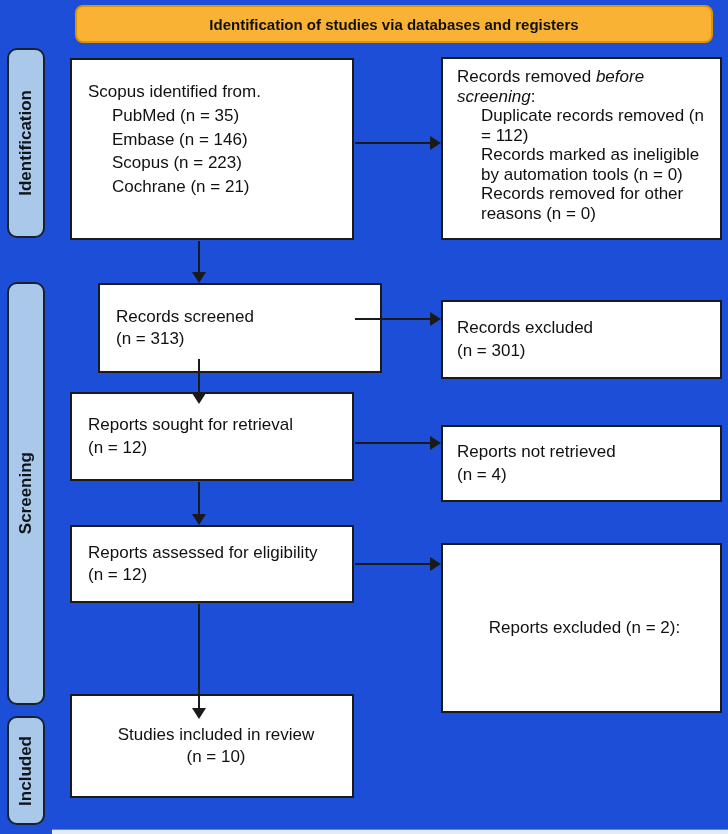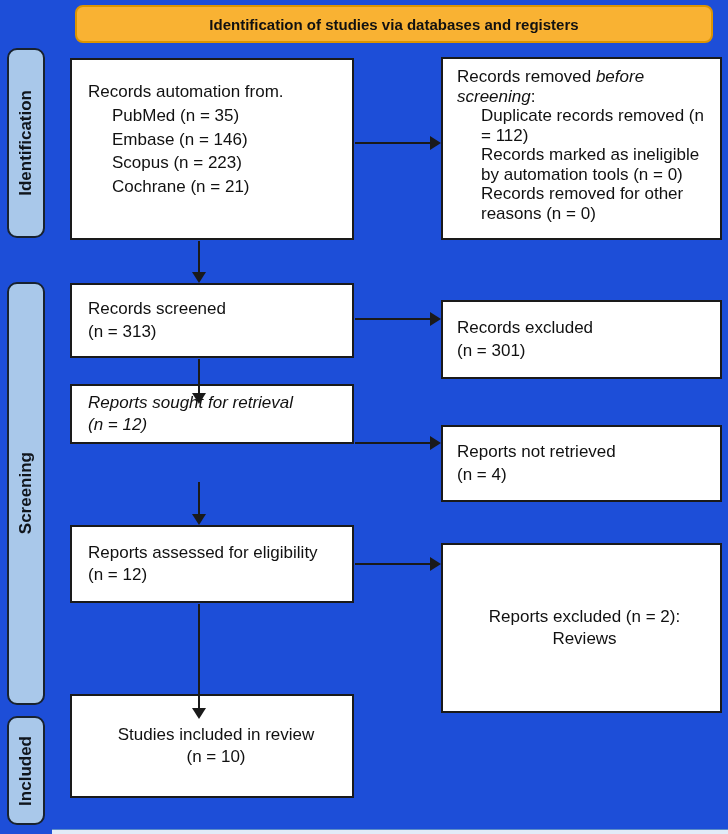--- a/index.html
+++ b/index.html
@@ -32,23 +32,23 @@
     position:absolute;background:#ffffff;border:2px solid #1A1A1A;
     box-sizing:border-box;font-size:17px;line-height:1.3;color:#111;
   }
   .col-left{left:70px;width:284px;}
   .col-right{left:441px;width:281px;}
   .centered{display:flex;flex-direction:column;justify-content:center;}
   .pad-l{padding-left:16px;padding-right:8px;}
   .pad-r{padding-left:14px;padding-right:8px;margin-top:20px;}
   .box-identified{top:58px;height:182px;padding:20px 8px 8px 16px;line-height:1.4;}
   .box-removed{top:57px;height:183px;padding:8px 8px 4px 14px;line-height:1.15;}
-  .box-screened{top:283px;height:75px;}
+  .box-screened{top:283px;height:90px;margin-left:28px;}
   .box-excluded-records{top:280px;height:79px;}
-  .box-sought{top:384px;height:60px;font-style:italic;}
+  .box-sought{top:392px;height:89px;}
   .box-not-retrieved{top:405px;height:77px;}
   .box-assessed{top:525px;height:78px;}
   .box-excluded-reports{top:523px;height:170px;text-align:center;}
   .box-included{top:694px;height:104px;align-items:center;}
   .indent{margin-left:24px;}
   
   .arrows{position:absolute;left:0;top:0;pointer-events:none;}
   .arrows line{stroke:#1A1A1A;stroke-width:2;}
   .arrows polygon{fill:#1A1A1A;}
   
@@ -70,21 +70,21 @@
     <span>Identification</span>
   </div>
   <div class="stage stage-screening">
     <span>Screening</span>
   </div>
   <div class="stage stage-included">
     <span>Included</span>
   </div>
 
   <div class="fbox col-left box-identified">
-    <div>Records automation from.</div>
+    <div>Scopus identified from.</div>
     <div class="indent">PubMed (n = 35)</div>
     <div class="indent">Embase (n = 146)</div>
     <div class="indent">Scopus (n = 223)</div>
     <div class="indent">Cochrane (n = 21)</div>
   </div>
 
   <div class="fbox col-right box-removed">
     <div><span>Records removed </span><i>before screening</i><span>:</span></div>
     <div class="indent">Duplicate records removed (n = 112)</div>
     <div class="indent">Records marked as ineligible by automation tools (n = 0)</div>
@@ -108,21 +108,20 @@
     <div>Reports not retrieved</div>
     <div>(n = 4)</div>
   </div>
 
   <div class="fbox col-left box-assessed centered pad-l">
     <div>Reports assessed for eligibility</div>
     <div>(n = 12)</div>
   </div>
   <div class="fbox col-right box-excluded-reports centered pad-r">
     <div>Reports excluded (n = 2):</div>
-    <div>Reviews</div>
   </div>
 
   <div class="fbox col-left box-included centered pad-l">
     <div>Studies included in review</div>
     <div>(n = 10)</div>
   </div>
 
   <svg class="arrows" width="728" height="834" viewBox="0 0 728 834">
     <g>
       <line x1="355" y1="143" x2="431" y2="143"></line>

